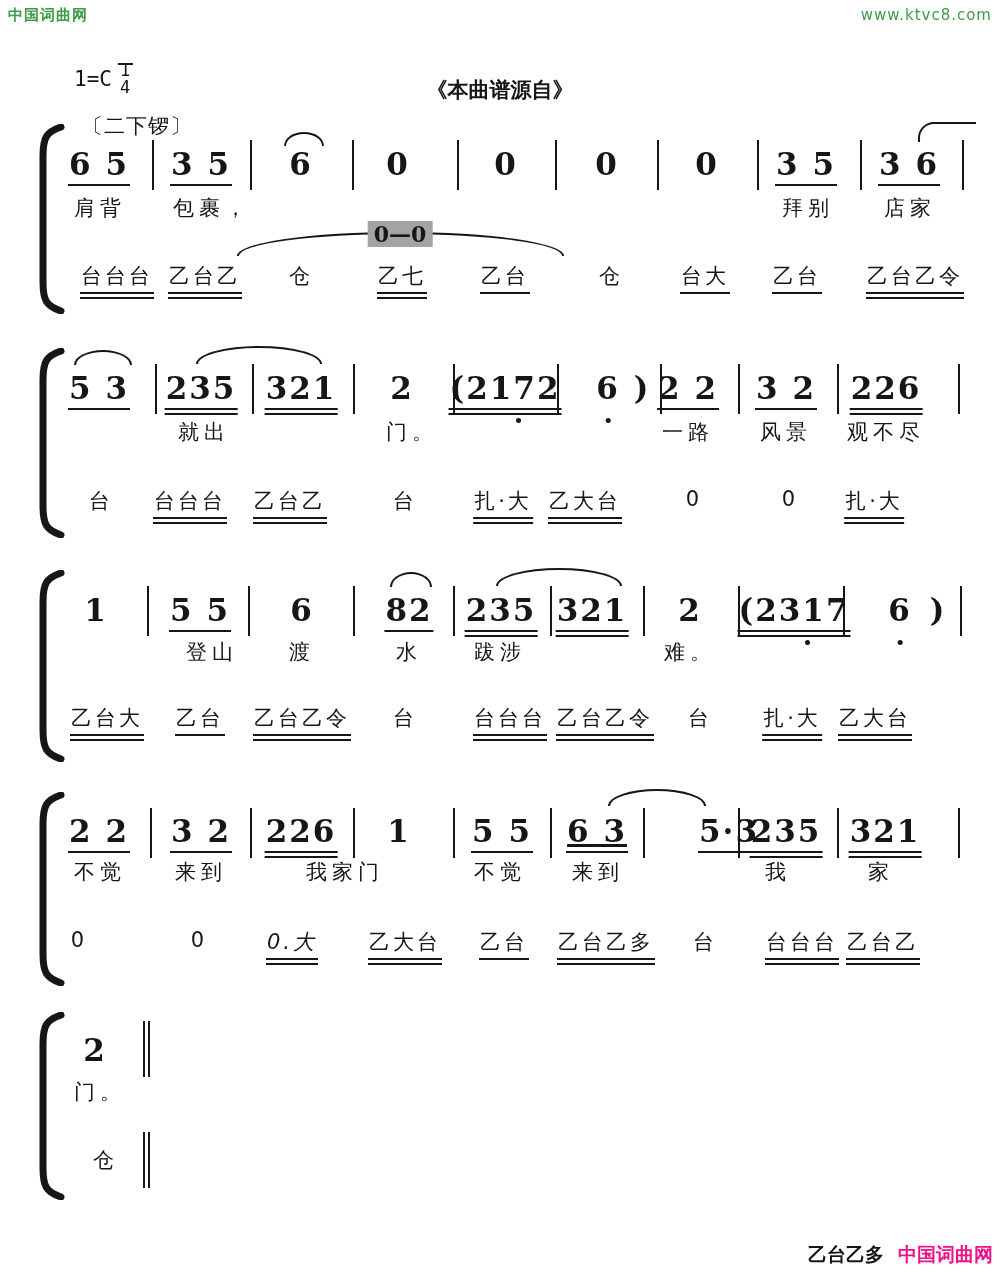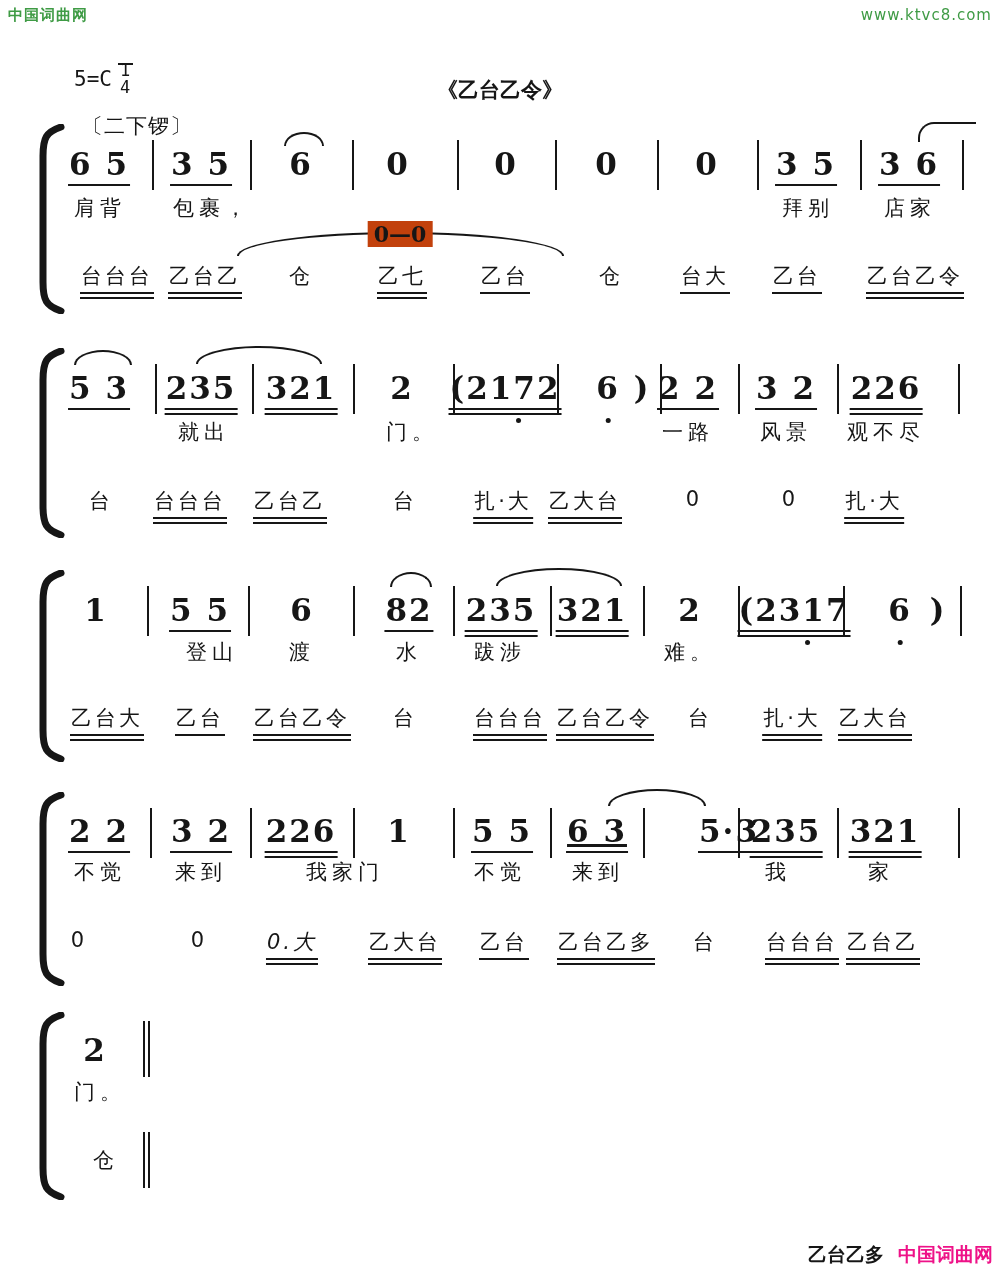--- a/index.html
+++ b/index.html
@@ -32,35 +32,35 @@
   .ndot{position:absolute;width:5px;height:5px;border-radius:50%;background:#161616;bottom:-17px;
         transform:translateX(-50%);}
   .bar{position:absolute;width:2px;background:#161616;}
   .lyric{position:absolute;transform:translateX(-50%);white-space:nowrap;
          font-size:21px;letter-spacing:5px;font-weight:500;}
   .perc{position:absolute;transform:translateX(-50%);white-space:nowrap;
         font-size:21px;letter-spacing:3px;font-weight:500;}
   .slur{position:absolute;border:2px solid #161616;border-bottom:none;
         border-radius:50% 50% 0 0 / 100% 100% 0 0;background:transparent;}
   .slur.open-r{border-right:none;border-radius:16px 0 0 0;}
-  .slur-label{position:absolute;transform:translateX(-50%);background:#c2410c;
+  .slur-label{position:absolute;transform:translateX(-50%);background:#a3a3a3;
               padding:0 6px;font-family:"DejaVu Serif",serif;font-weight:bold;font-size:22px;line-height:26px;}
   .bracket{position:absolute;}
 </style>
 </head>
 <body>
 
 <div id="page">
   <a class="site-link" id="site-left" href="#" style="color: rgb(63, 155, 69);">中国词曲网</a>
   <a class="site-link" id="site-right" href="#" style="color: rgb(63, 155, 69);">www.ktvc8.com</a>
 
-  <div id="subtitle">《乙台乙令》</div>
+  <div id="subtitle">《本曲谱源自》</div>
 
   <div id="keysig">
-    <span>5=C</span>
+    <span>1=C</span>
     <span class="frac">
       <span>1</span>
       <span class="bar"></span>
       <span>4</span>
     </span>
   </div>
 
   <div id="section-label">〔二下锣〕</div>
 
   <div id="score">

